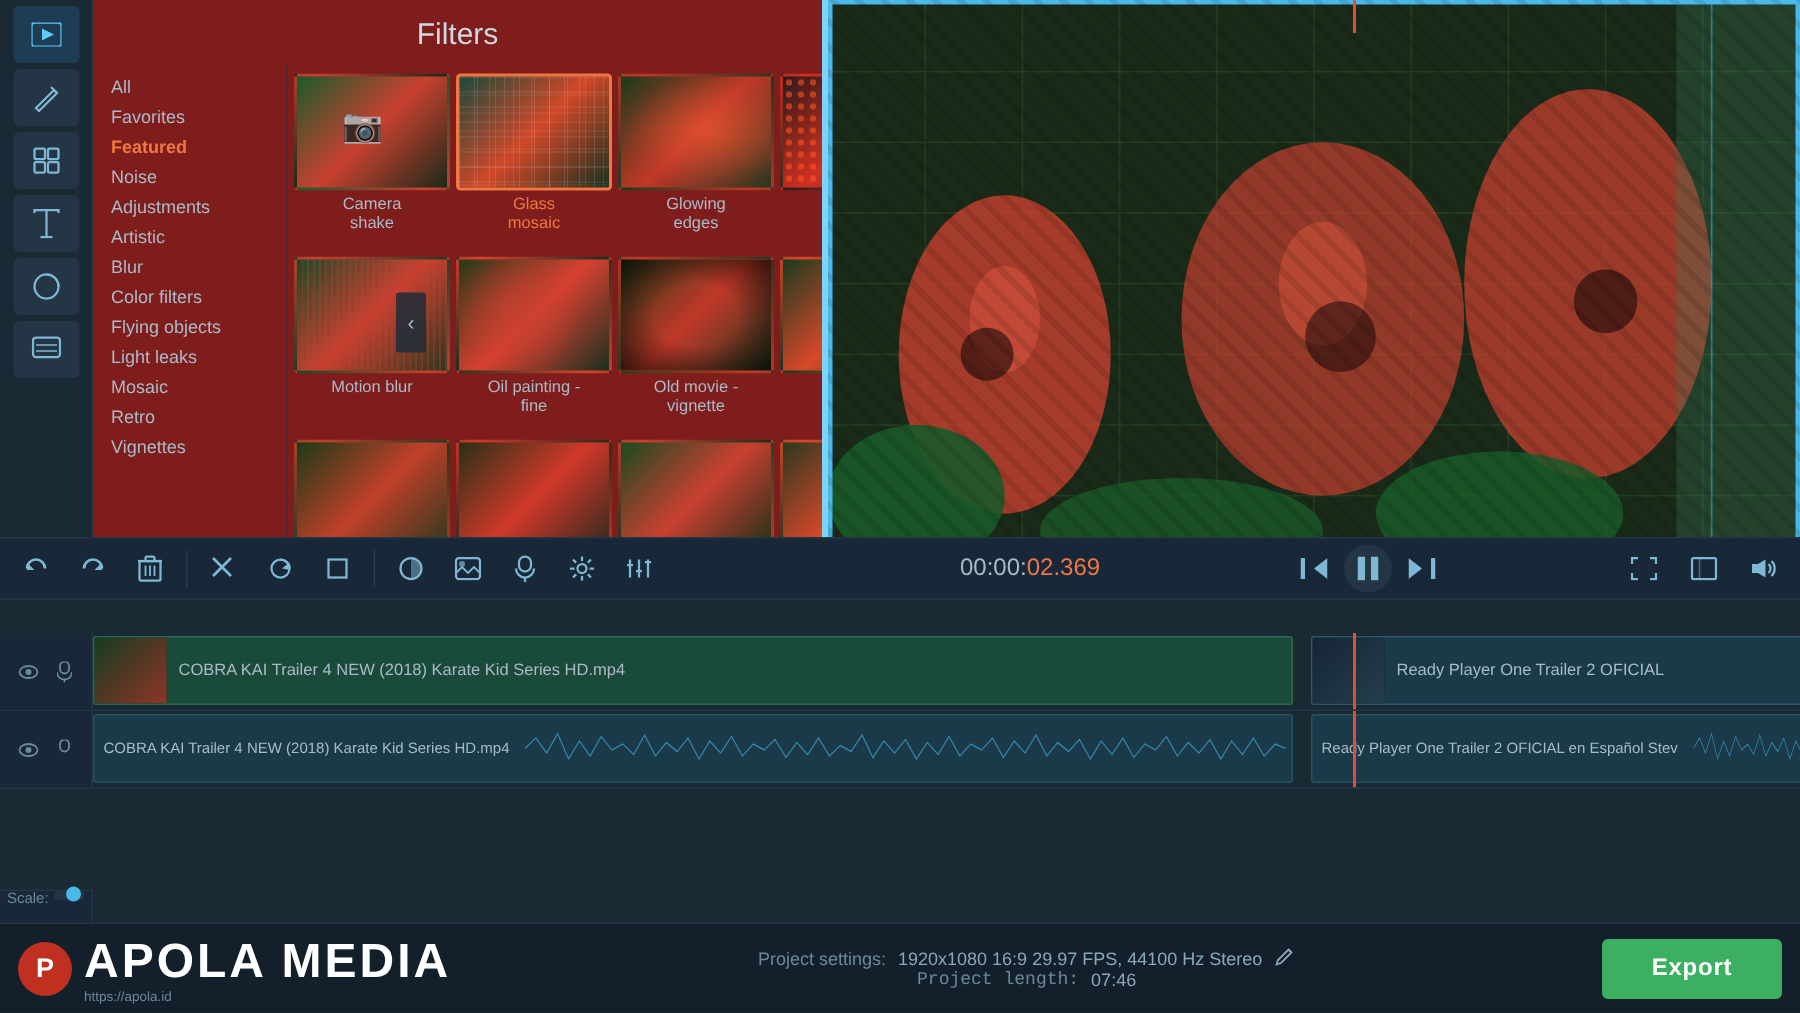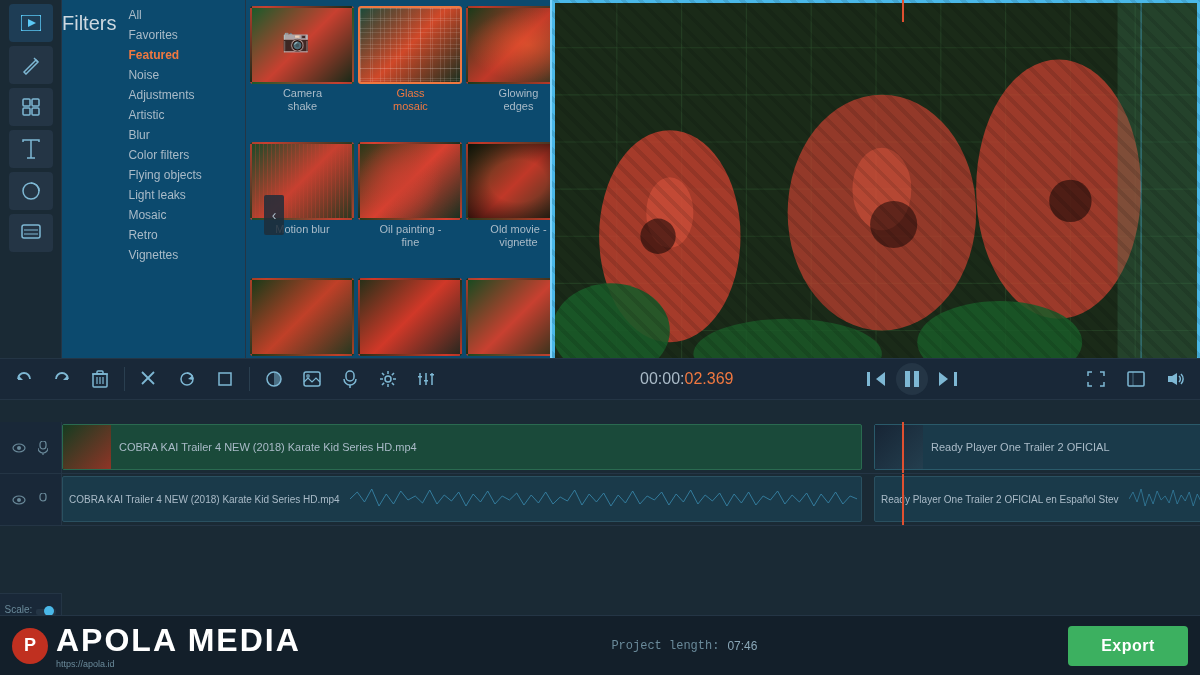--- a/index.html
+++ b/index.html
@@ -43,25 +43,25 @@
       position: absolute;
       left: 62px; top: 0;
       right: 0;
       height: 390px;
       display: flex;
     }
 
     
     .filters-panel {
       width: 490px;
-      background: #0c4a6e;
-      display: flex;
-      flex-direction: row;
+      background: #7f1d1d;
+      display: flex;
+      flex-direction: column;
       padding: 0;
-      border-right: 2px solid #7dd3fc;
+      border-right: 4px solid #7dd3fc;
     }
     .filters-title {
       text-align: center;
       font-size: 20px;
       color: #cdd8e0;
       padding: 12px 0 8px;
       font-weight: 400;
     }
 
     
@@ -400,21 +400,21 @@
     }
 
     
     .scale-area {
       position: absolute;
       left: 0; bottom: 60px;
       width: 62px;
       height: 22px;
       background: #192838;
       display: flex;
-      align-items: flex-end;
+      align-items: flex-start;
       justify-content: center;
       font-size: 10px;
       color: #6a8a9a;
       border-right: 1px solid #243545;
       border-top: 1px solid #243545;
     }
 
     
     .thumb-camera { background: linear-gradient(135deg, #1a5a2a, #c84030, #1a2a18); }
     .thumb-glass { background: linear-gradient(135deg, #1a4a3a, #d04828, #1a3020); }
@@ -954,19 +954,27 @@
 
 <div class="status-bar">
   <div class="logo-p">P</div>
   <div class="logo-area">
     <div class="logo-text">APOLA MEDIA</div>
     <div class="logo-sub">https://apola.id</div>
   </div>
 
   <div class="project-info">
     <div class="project-info-row">
+      <span style="color:#6a8a9a;">Project settings:</span>
+      <span>1920x1080  16:9  29.97 FPS, 44100 Hz Stereo</span>
+      <svg width="14" height="14" viewBox="0 0 14 14" style="cursor:pointer;">
+          <path d="M1 11 L4 10 L11 3 L11 3 L9 1 L2 8 Z" fill="none" stroke="#8aa8b8" stroke-width="1.2"></path>
+          <line x1="9" y1="1" x2="11" y2="3" stroke="#8aa8b8" stroke-width="1.2"></line>
+        </svg>
+    </div>
+    <div class="project-info-row">
       <span style="color:#6a8a9a;font-family:Liberation Mono, monospace;">Project length:</span>
       <span>07:46</span>
     </div>
   </div>
 
   <div class="export-btn">Export</div>
 </div>
 
 </body></html>

